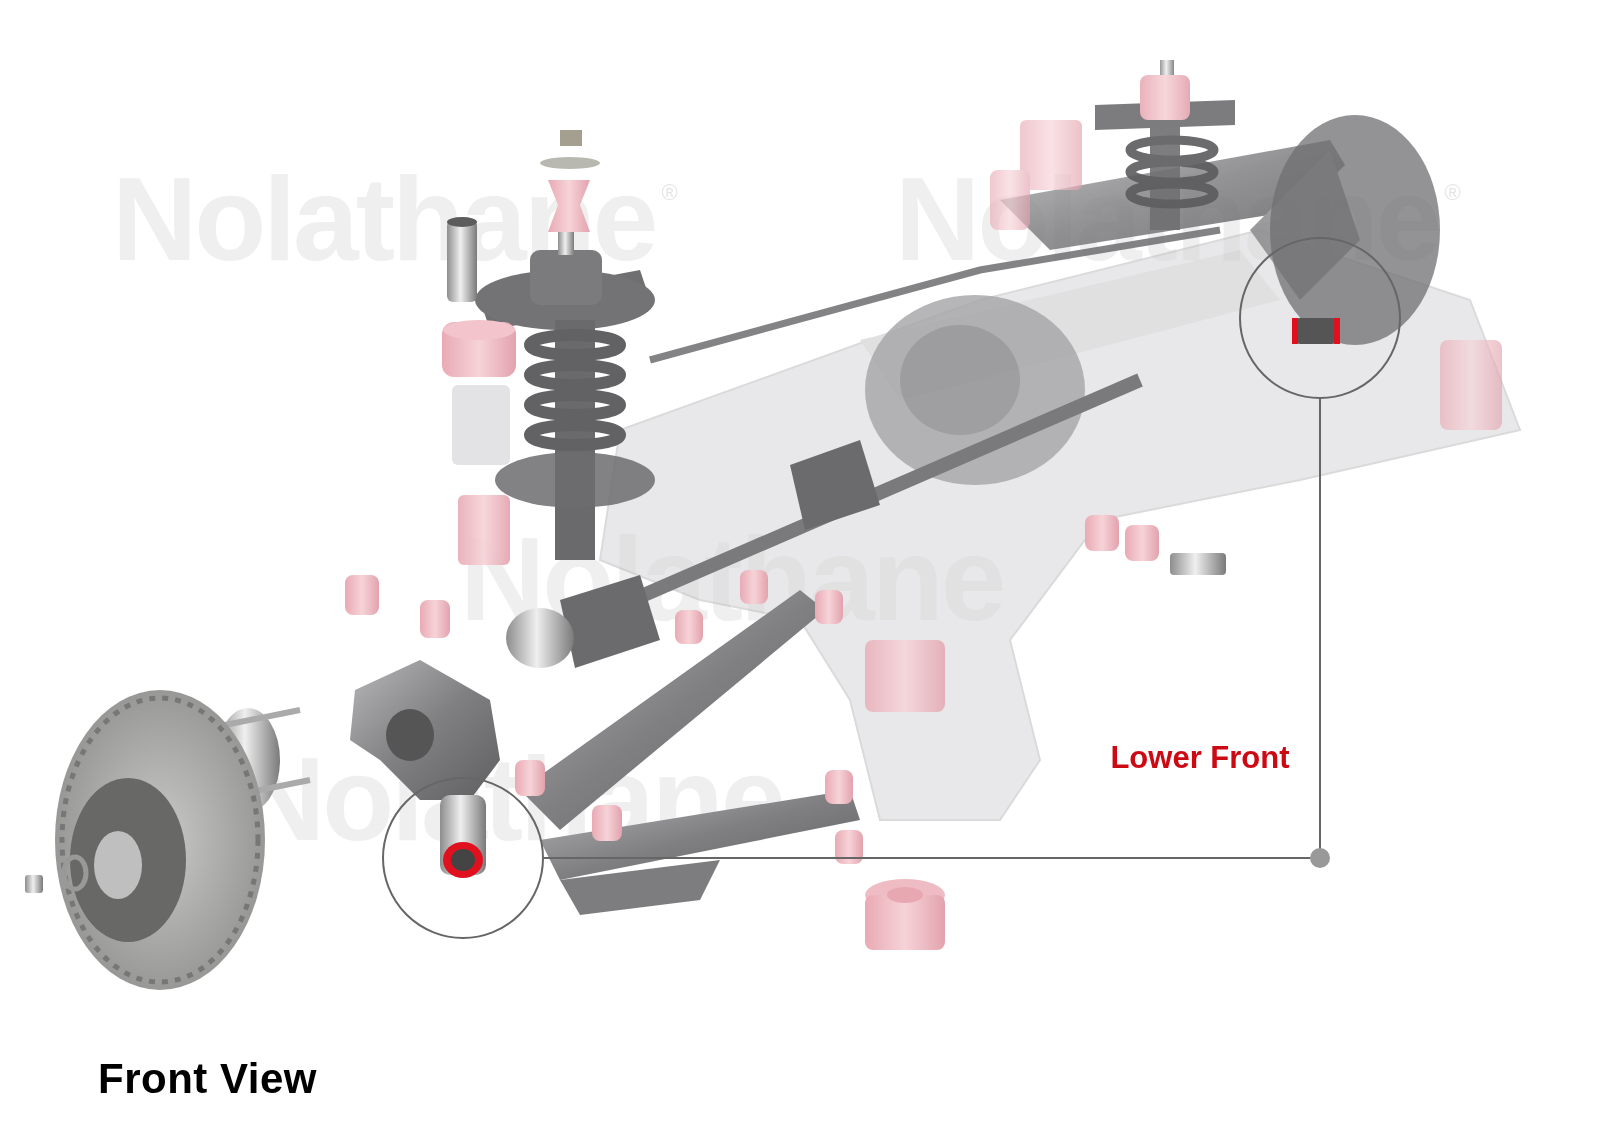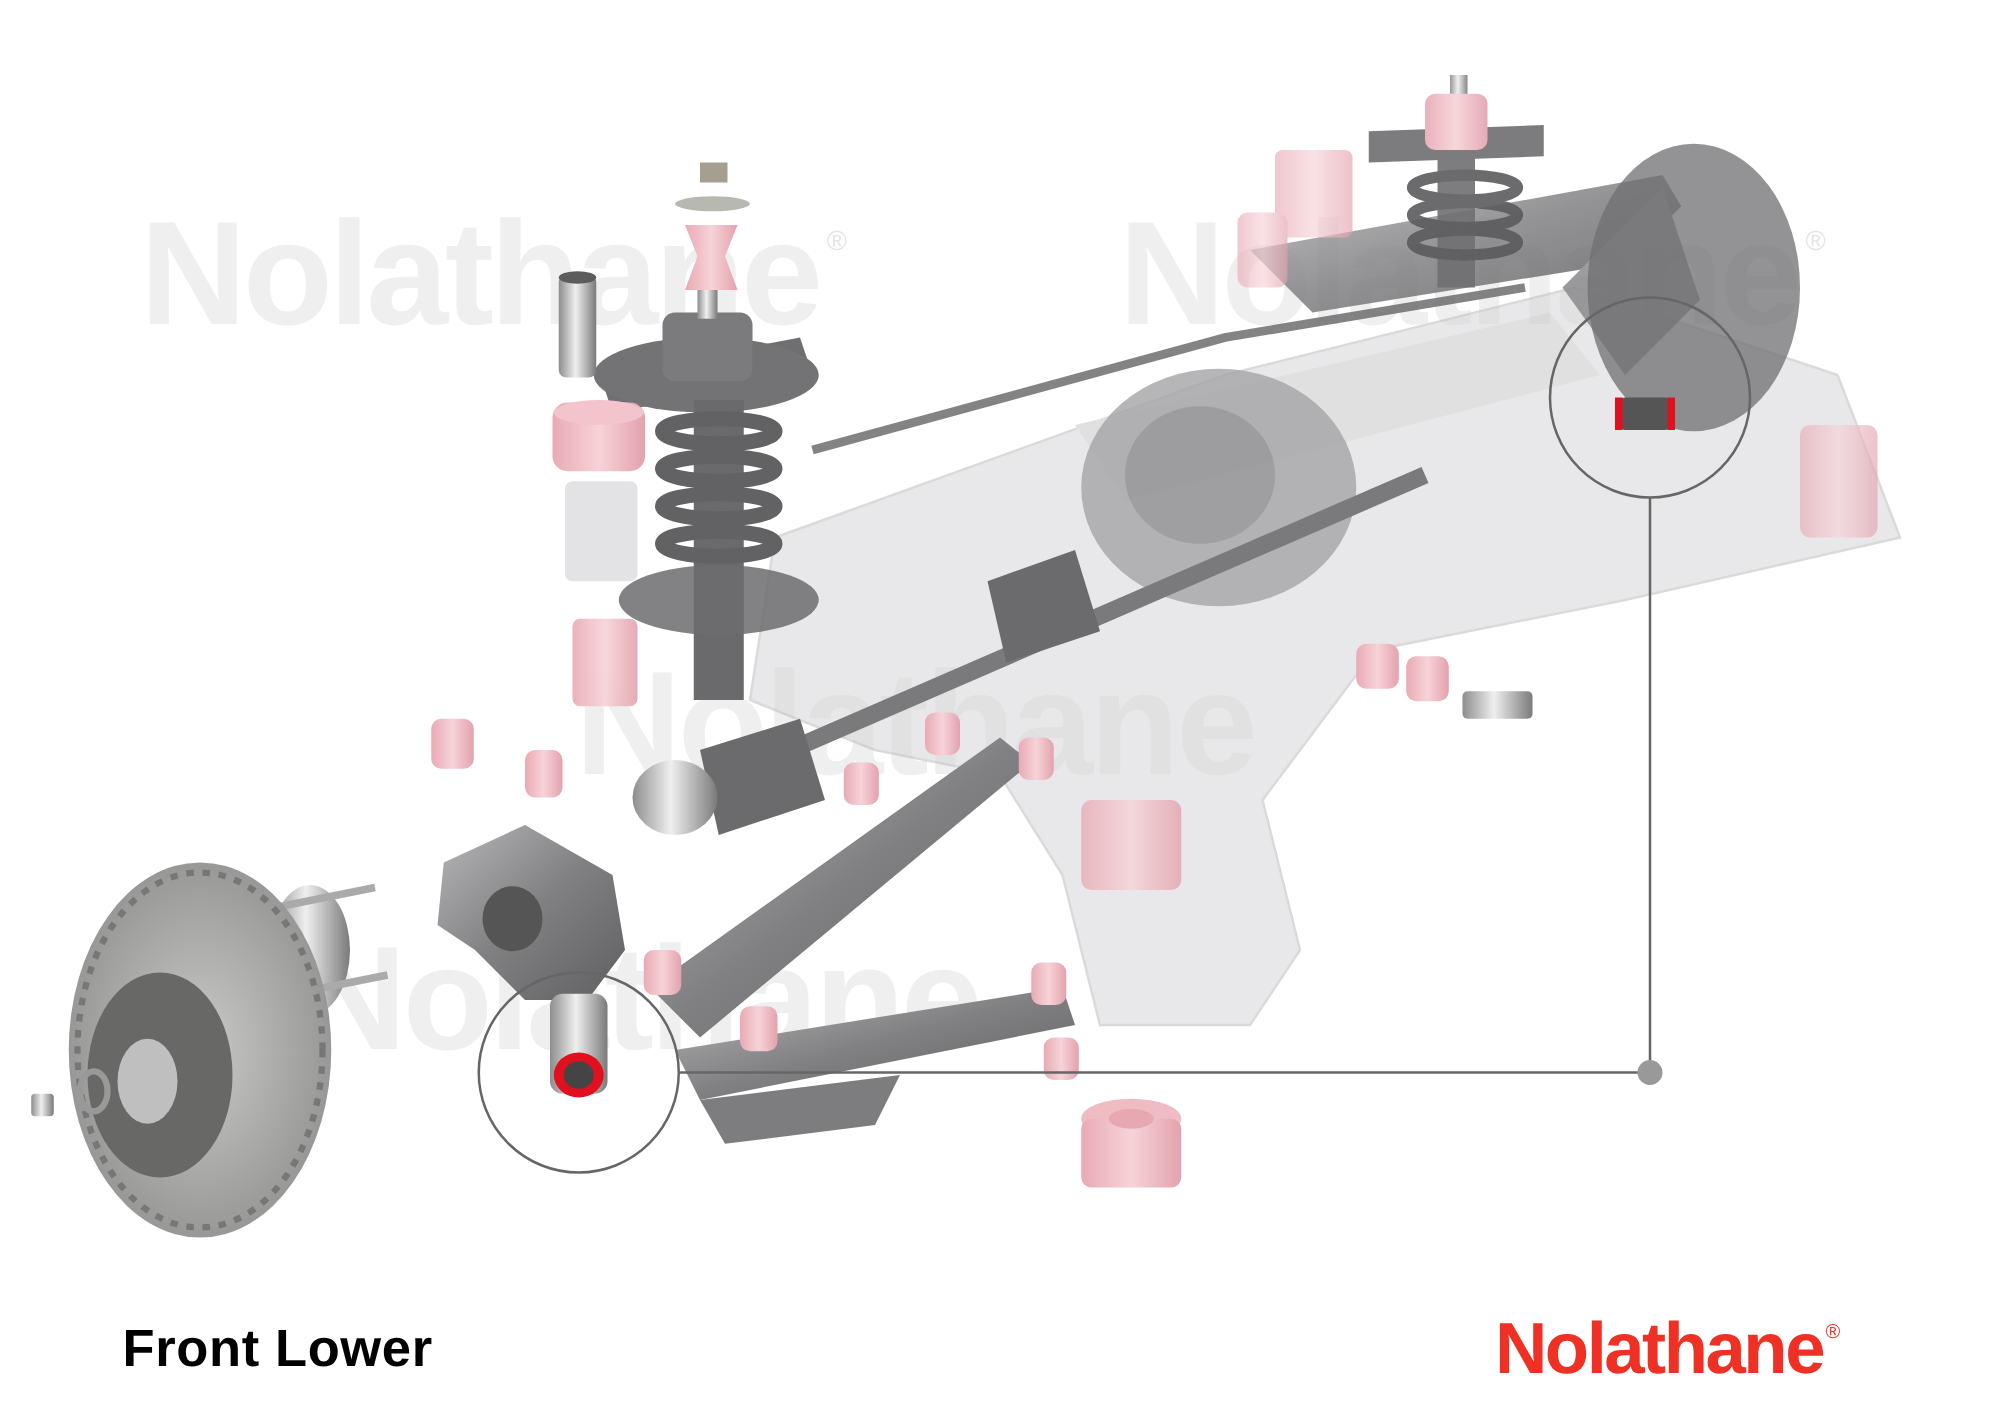--- a/index.html
+++ b/index.html
@@ -177,19 +177,19 @@
     <g fill="none" stroke="#666" stroke-width="2">
       <circle cx="463" cy="858" r="80"></circle>
       <circle cx="1320" cy="318" r="80"></circle>
       <line x1="1320" y1="398" x2="1320" y2="858"></line>
       <line x1="543" y1="858" x2="1320" y2="858"></line>
     </g>
     <circle cx="1320" cy="858" r="10" fill="#999"></circle>
   </svg>
 
   <div class="callout-label">
+    <div>Lower Front</div>
   </div>
 
-  <div class="view-label">Front Lower</div>
+  <div class="view-label">Front View</div>
 
-  <div class="brand-logo"><span>Nolathane</span><span class="reg">®</span></div>
 
 </div>
 
 </body></html>

